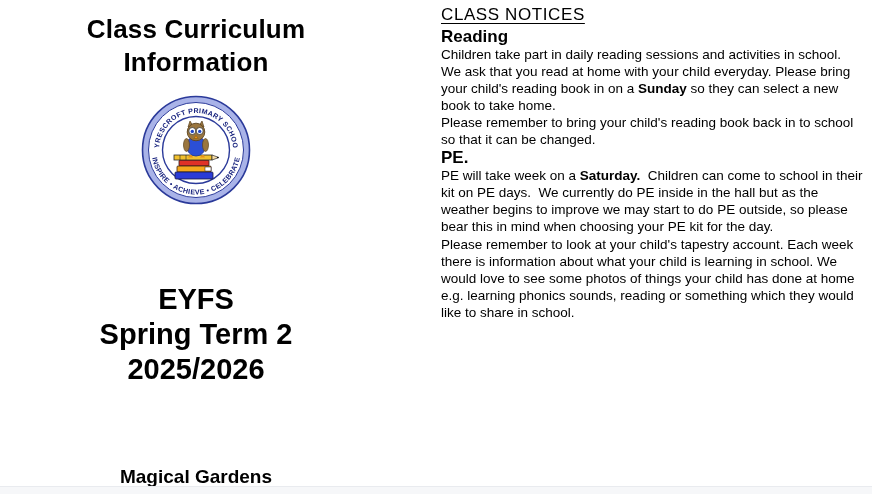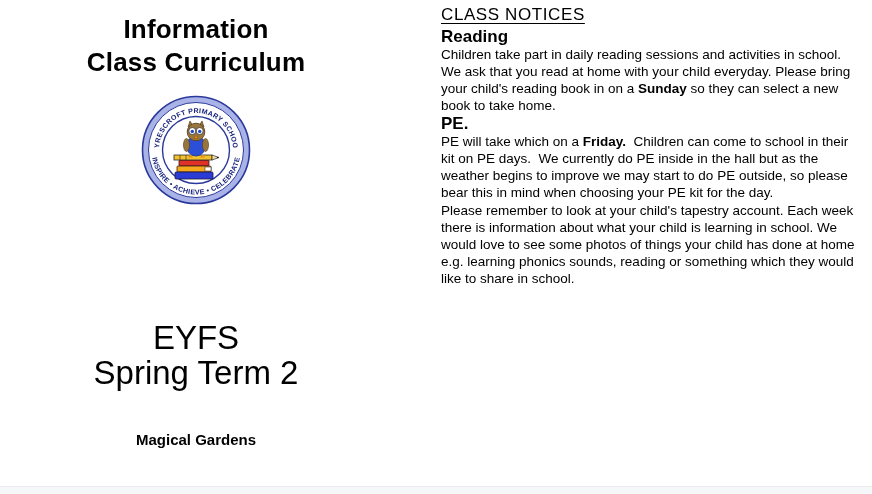--- a/index.html
+++ b/index.html
@@ -4,22 +4,22 @@
 <style>
   html,body{margin:0;padding:0;background:#fff;}
   body{width:872px;height:494px;overflow:hidden;
        font-family:"Liberation Sans",sans-serif;color:#000;}
   .page{position:relative;width:872px;height:494px;background:#fff;}
 
   
   .left-col{position:absolute;left:0;top:0;width:392px;text-align:center;}
   .title{margin-top:13px;font-size:26px;font-weight:700;line-height:33px;letter-spacing:.2px;}
   .logo-wrap{margin-top:16px;height:110px;}
-  .term{margin-top:115px;font-size:33px;font-weight:400;line-height:35px;}
-  .class-name{margin-top:40px;font-size:15px;font-weight:700;line-height:20px;}
+  .term{margin-top:77px;font-size:29px;font-weight:700;line-height:35px;}
+  .class-name{margin-top:80px;font-size:19px;font-weight:700;line-height:20px;}
 
   
   .right-col{position:absolute;left:441px;top:0;width:422px;}
   .notices-heading{margin-top:5px;text-align:left;font-size:17px;font-weight:400;
                    text-decoration:underline;text-underline-offset:3px;letter-spacing:.6px;}
   .section{margin-top:1px;}
   .section:first-child{margin-top:3px;}
   .sec-h{font-size:17px;font-weight:700;line-height:18px;}
   .sec-h.u{text-decoration:underline;text-underline-offset:2px;}
   .para{font-size:13.5px;line-height:17px;white-space:pre-wrap;}
@@ -31,22 +31,22 @@
   .bottom-strip{position:absolute;left:0;bottom:0;width:872px;height:7px;
                 background:#f6f7f9;border-top:1px solid #e9ebef;}
 </style>
 </head>
 <body>
 
 <div class="page">
 
   <div class="left-col">
     <div class="title">
+      <div>Class Curriculum</div>
       <div>Information</div>
-      <div>Class Curriculum</div>
     </div>
 
     <div class="logo-wrap">
       <svg width="110" height="110" viewBox="0 0 110 110">
         <circle cx="55" cy="55" r="53.5" stroke="#2b3a9a" stroke-width="1.6" fill="#a9b3e8"></circle>
         <circle cx="55" cy="55" r="47.5" fill="#ffffff" stroke-width="1" stroke="#2b3a9a"></circle>
         <circle cx="55" cy="55" r="33.5" fill="#ffffff" stroke-width="1.4" stroke="#2b3a9a"></circle>
         <defs>
           <path id="arcTop" d="M 18 55 A 37 37 0 0 1 92 55" fill="none"></path>
           <path id="arcBot" d="M 10.5 55 A 44.5 44.5 0 0 0 99.5 55" fill="none"></path>
@@ -87,35 +87,37 @@
           <polygon points="55,40.5 52.8,43.5 57.2,43.5" fill="#e8921a" stroke="#8a5a10" stroke-width="0.6"></polygon>
           <polygon points="49,60 47,62.5 52,62.5 50.5,60" fill="#e8921a"></polygon>
           <polygon points="61,60 59,62.5 64,62.5 62.5,60" fill="#e8921a"></polygon>
         </g>
       </svg>
     </div>
 
     <div class="term">
       <div>EYFS</div>
       <div>Spring Term 2</div>
+      <div>2025/2026</div>
     </div>
 
     <div class="class-name">Magical Gardens</div>
   </div>
 
   <div class="right-col">
     <div class="notices-heading">CLASS NOTICES</div>
     <div id="sections">
         <div class="section">
           <div class="sec-h">Reading</div>
           <div class="para"><span>Children take part in daily reading sessions and activities in school. We ask that you read at home with your child everyday. Please bring your child's reading book in on a </span><span class="b">Sunday</span><span> so they can select a new book to take home.</span></div>
+          <div class="para"><span>Please remember to bring your child's reading book back in to school so that it can be changed.</span></div>
         </div>
         <div class="section">
           <div class="sec-h">PE.</div>
-          <div class="para"><span>PE will take which on a </span><span class="b">Friday.</span><span>  Children can come to school in their kit on PE days.  We currently do PE inside in the hall but as the weather begins to improve we may start to do PE outside, so please bear this in mind when choosing your PE kit for the day.</span></div>
+          <div class="para"><span>PE will take week on a </span><span class="b">Saturday.</span><span>  Children can come to school in their kit on PE days.  We currently do PE inside in the hall but as the weather begins to improve we may start to do PE outside, so please bear this in mind when choosing your PE kit for the day.</span></div>
         </div>
         <div class="section">
           <div class="para"><span>Please remember to look at your child's tapestry account. Each week there is information about what your child is learning in school. We would love to see some photos of things your child has done at home e.g. learning phonics sounds, reading or something which they would like to share in school.</span></div>
         </div>
       </div>
   </div>
 
   <div class="bottom-strip"></div>
 </div>
 

